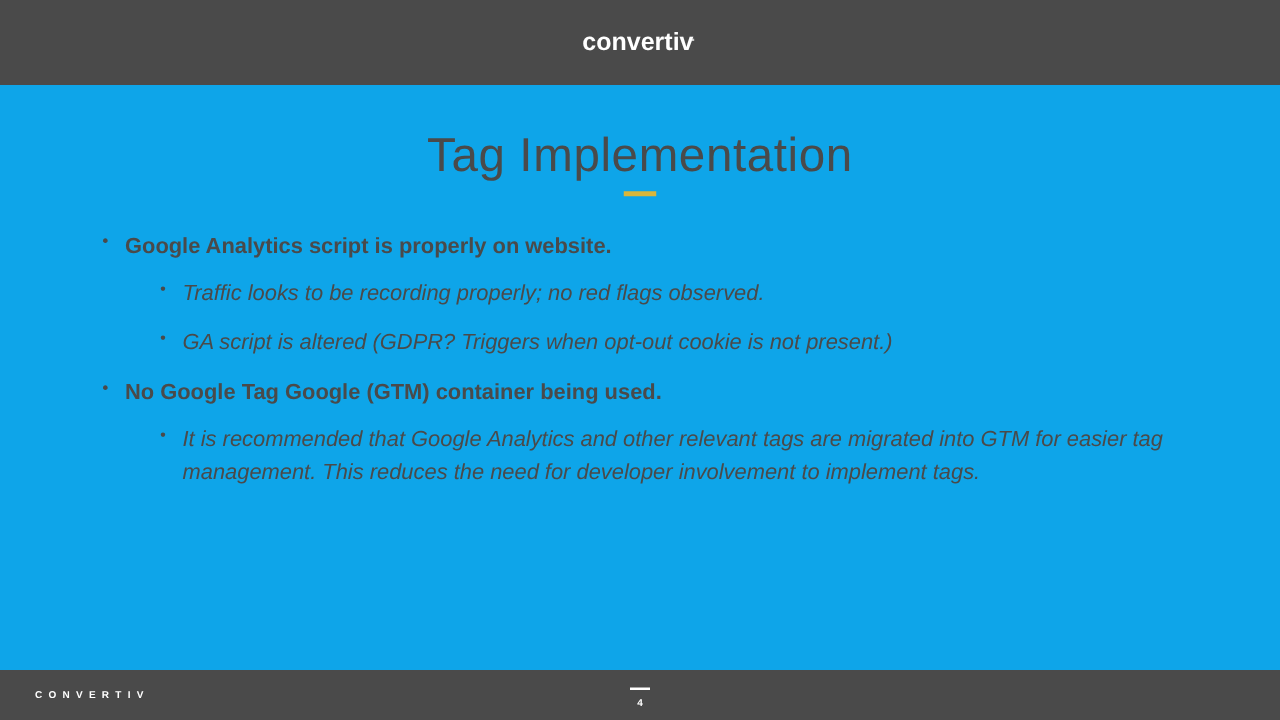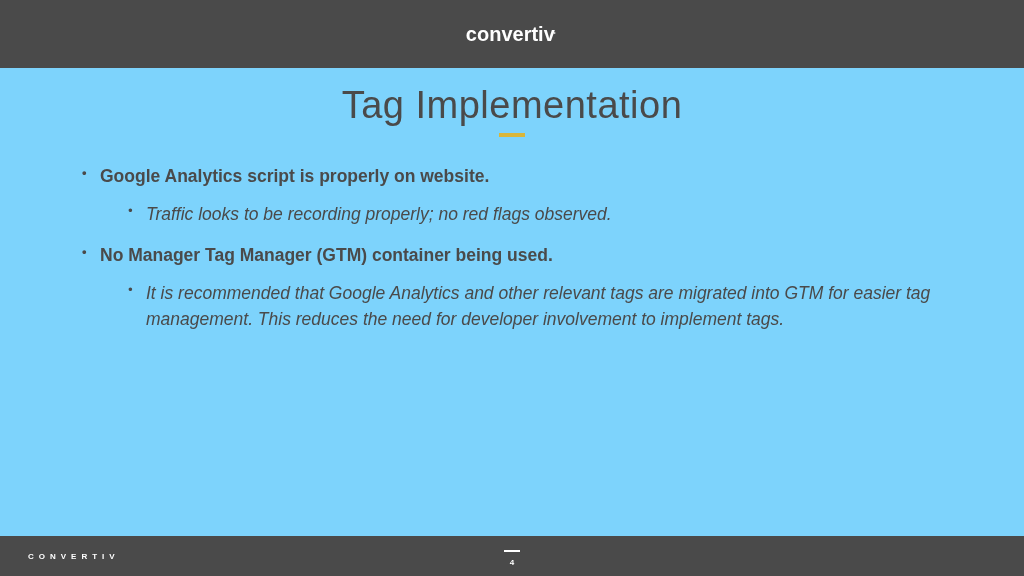--- a/index.html
+++ b/index.html
@@ -1,17 +1,17 @@
 <!DOCTYPE html>
 <html><head>
 <meta charset="utf-8">
 <style>
 * { margin: 0; padding: 0; box-sizing: border-box; }
 html, body { width: 1024px; height: 576px; font-family: "Segoe UI", Arial, sans-serif; overflow: hidden; }
-.page { width: 1024px; height: 576px; background: #7dd3fc; display: flex; flex-direction: column; }
+.page { width: 1024px; height: 576px; background: #0ea5e9; display: flex; flex-direction: column; gap: 20px; }
 .header { background: #4a4a4a; height: 68px; display: flex; align-items: center; justify-content: center; }
 .logo { color: #ffffff; font-size: 20px; font-weight: 600; letter-spacing: 0; }
 .logo .dot { opacity: 0.7; font-size: 12px; position: relative; top: -7px; left: -2px; }
 .content { flex: 1; padding: 16px 48px 0 48px; }
 .title { text-align: center; font-size: 38px; font-weight: 300; color: #4a4a4a; letter-spacing: 0.5px; }
 .title-underline { width: 26px; height: 4px; background: #d9b63a; margin: 6px auto 26px auto; }
 ul.outer { list-style: none; padding-left: 34px; color: #4a4a4a; }
 ul.outer > li { position: relative; padding-left: 18px; margin-bottom: 14px; font-size: 17.5px; font-weight: 700; line-height: 1.5; }
 ul.outer > li::before { content: "•"; position: absolute; left: 0; top: 0; font-size: 13px; color: #4a4a4a; }
 ul.inner { list-style: none; padding-left: 28px; margin-top: 12px; font-style: italic; }
@@ -30,24 +30,25 @@
     <div class="logo"><span>convertiv</span><span class="dot">.</span></div>
   </div>
   <div class="content">
     <div class="title">Tag Implementation</div>
     <div class="title-underline"></div>
     <ul class="outer">
       <li>
         <span>Google Analytics script is properly on website.</span>
         <ul class="inner">
           <li>Traffic looks to be recording properly; no red flags observed.</li>
+          <li>GA script is altered (GDPR? Triggers when opt-out cookie is not present.)</li>
         </ul>
       </li>
       <li>
-        <span>No Manager Tag Manager (GTM) container being used.</span>
+        <span>No Google Tag Google (GTM) container being used.</span>
         <ul class="inner">
           <li>It is recommended that Google Analytics and other relevant tags are migrated into GTM for easier tag management. This reduces the need for developer involvement to implement tags.</li>
         </ul>
       </li>
     </ul>
   </div>
   <div class="footer">
     <div class="footer-brand">CONVERTIV</div>
     <div class="footer-line"></div>
     <div class="footer-num">4</div>

